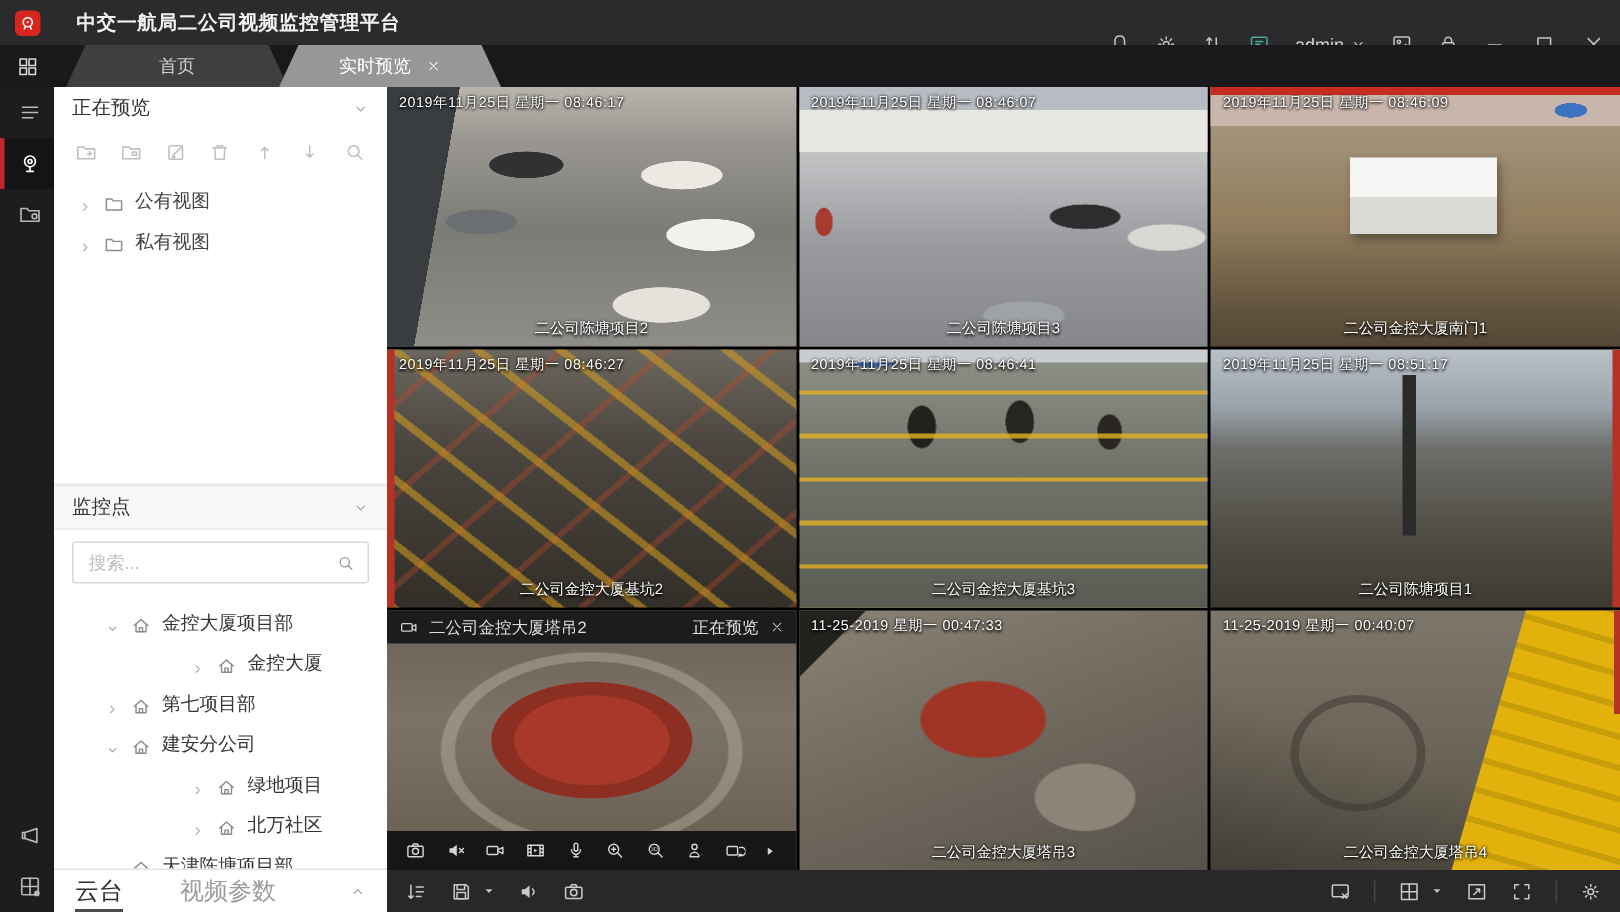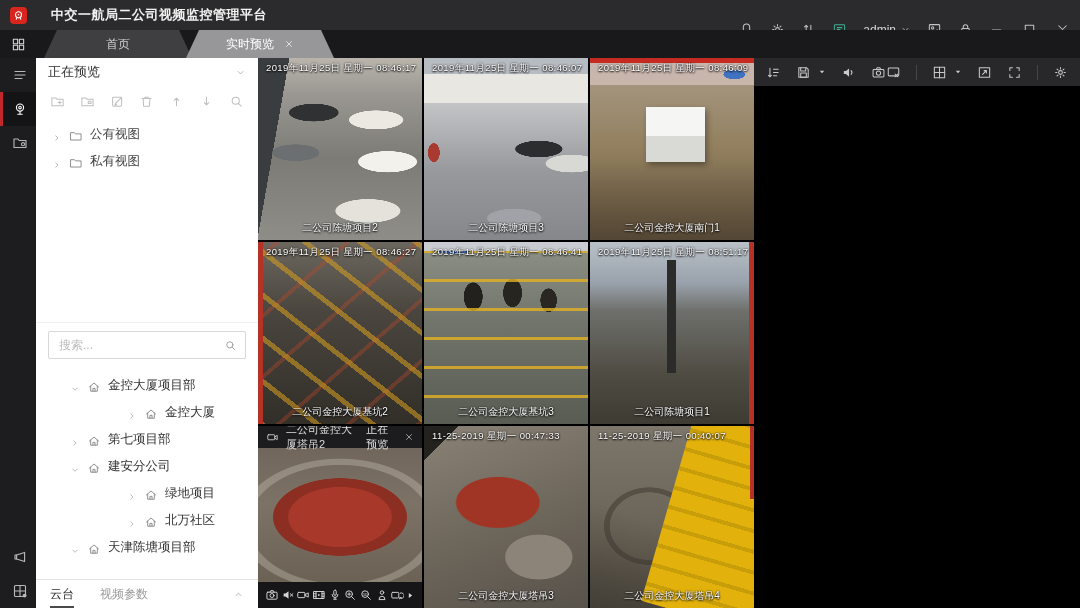--- a/index.html
+++ b/index.html
@@ -57,29 +57,29 @@
   .mon-section .panelhead{background:#f8f8f8;border-top:1px solid #e6e6e6;border-bottom:1px solid #ececec;}
   .searchbox{margin:8px 12px;height:26px;border:1px solid #d8d8d8;border-radius:2px;display:flex;align-items:center;padding:0 8px;flex:none;}
   .searchbox input{flex:1;border:none;outline:none;font-size:12px;color:#666;font-family:inherit;min-width:0;}
   .searchbox input::placeholder{color:#bdbdbd;}
   .searchbox .i{color:#999;}
   .searchbox .i svg{width:13px;height:13px;}
   .mtree{flex:1;overflow:hidden;}
   .mtree .lv0{padding-left:34px;}
   .mtree .lv1{padding-left:56px;margin-left:35px;}
   .mtree .trow{height:27px;color:#333;}
-  .blt{height:28px;border-top:1px solid #e3e3e3;display:flex;align-items:center;padding:0 14px;gap:26px;font-size:12px;flex:none;}
+  .blt{height:28px;border-top:1px solid #e3e3e3;display:flex;align-items:center;padding:0 14px;gap:38px;font-size:16px;flex:none;}
   .blt .bltab{cursor:pointer;height:100%;display:flex;align-items:center;}
   .blt .bltab.on{color:#2f2f2f;box-shadow:inset 0 -2px 0 #4a4a4a;}
   .blt .bltab.off{color:#9b9b9b;}
   .blt .i{margin-left:auto;color:#9b9b9b;}
   .blt .i svg{width:11px;height:11px;}
 
   
-  .videocol{flex:1;display:flex;flex-direction:row;min-width:0;}
+  .videocol{flex:1;display:flex;flex-direction:column;min-width:0;}
   .vgrid{flex:1;display:grid;grid-template-columns:repeat(3,1fr);grid-template-rows:repeat(3,1fr);gap:2px;background:#000;min-height:0;}
   .cell{position:relative;overflow:hidden;background:#222;}
   .ts{position:absolute;top:4px;left:8px;font-size:9.5px;color:#fff;letter-spacing:.4px;
       text-shadow:0 0 2px #000,0 1px 2px #000;white-space:nowrap;}
   .cap{position:absolute;bottom:5px;left:50%;transform:translateX(-50%);font-size:10px;color:#fff;
        text-shadow:0 0 2px #000,0 1px 2px #000;white-space:nowrap;}
 
   
   .cam1{background:
     radial-gradient(ellipse 46px 16px at 72% 34%,#ece9e2 0 58%,transparent 60%),
@@ -378,20 +378,28 @@
           <span class="i glyph" data-name="folder-icon">
               <svg viewBox="0 0 16 16" fill="none" stroke="currentColor" stroke-width="1.1" stroke-linecap="round" stroke-linejoin="round">
                 <path d="M2.2 4.2h4l1.2 1.4h6.4v7H2.2z"></path>
               </svg>
             </span>
           <span data-name="tree-item-label">私有视图</span>
         </div>
       </div>
 
       <div class="mon-section" data-name="monitor-points-section">
+        <div class="panelhead" data-name="monitor-points-header">
+          <span data-name="monitor-points-title">监控点</span>
+          <span class="i" data-name="chevron-down-icon">
+              <svg viewBox="0 0 16 16" fill="none" stroke="currentColor" stroke-width="1.1" stroke-linecap="round" stroke-linejoin="round">
+                <path d="M4.5 6.5 8 10l3.5-3.5"></path>
+              </svg>
+            </span>
+        </div>
         <div class="searchbox" data-name="search-box">
           <input data-name="search-input" placeholder="搜索..." style="">
           <span class="i" data-name="search-icon">
               <svg viewBox="0 0 16 16" fill="none" stroke="currentColor" stroke-width="1.1" stroke-linecap="round" stroke-linejoin="round">
                 <circle cx="7.2" cy="7.2" r="3.8"></circle>
                 <path d="M10 10l3 3"></path>
               </svg>
             </span>
         </div>
         <div class="mtree" data-name="monitor-tree">

